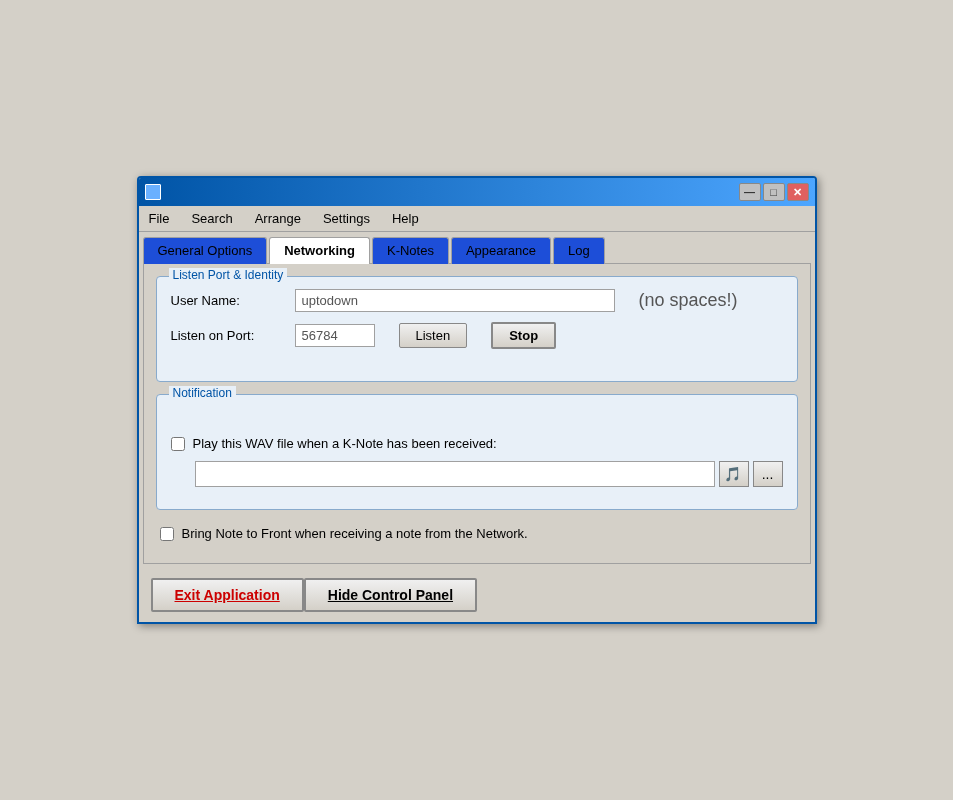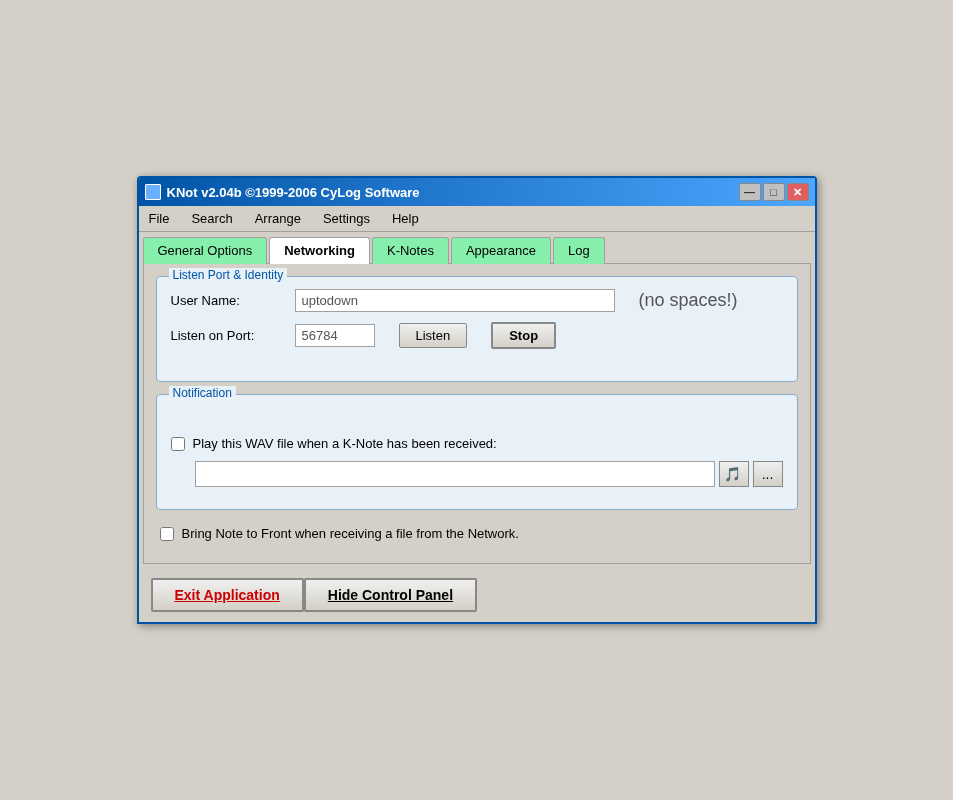--- a/index.html
+++ b/index.html
@@ -95,21 +95,21 @@
 
     .tabs-bar {
       display: flex;
       background: #d4d0c8;
       padding: 4px 4px 0 4px;
       gap: 2px;
     }
 
     .tab {
       padding: 5px 14px;
-      background: #86efac;
+      background: #1d4ed8;
       border: 1px solid #a0a0a0;
       border-bottom: none;
       border-radius: 3px 3px 0 0;
       cursor: pointer;
       font-size: 13px;
       color: #000;
       position: relative;
       bottom: -1px;
     }
 
@@ -268,21 +268,20 @@
     }
   </style>
 </head>
 <body>
 
 <div class="window">
 
   <div class="title-bar">
     <div class="title-bar-left">
       <div class="title-icon"></div>
-      <span class="title-text">KNot v2.04b ©1999-2006 CyLog Software</span>
     </div>
     <div class="title-buttons">
       <div class="title-btn">—</div>
       <div class="title-btn">□</div>
       <div class="title-btn close-btn">✕</div>
     </div>
   </div>
 
   <div class="menu-bar">
     <span class="menu-item">File</span>
@@ -333,21 +332,21 @@
           <span>🎵</span>
         </div>
         <div class="icon-btn">
           <span>...</span>
         </div>
       </div>
     </div>
 
     <div class="checkbox-row" style="margin-top: 16px; margin-left: 4px;">
       <input type="checkbox" style="">
-      <span>Bring Note to Front when receiving a file from the Network.</span>
+      <span>Bring Note to Front when receiving a note from the Network.</span>
     </div>
 
   </div>
 
   <div class="footer">
     <button class="footer-btn exit">Exit Application</button>
     <button class="footer-btn hide">Hide Control Panel</button>
   </div>
 
 </div>

